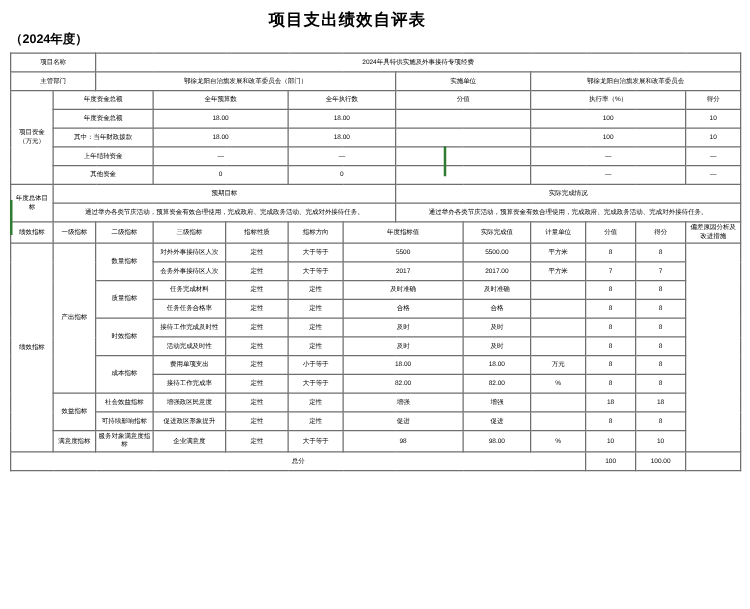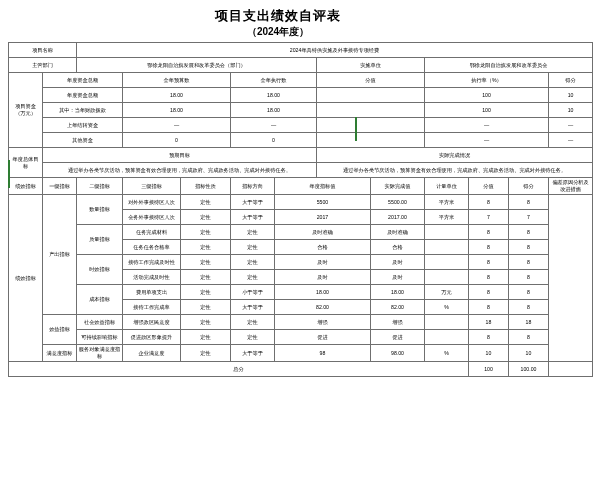--- a/index.html
+++ b/index.html
@@ -23,21 +23,20 @@
   }
   .title {
     text-align: center;
     font-size: 13px;
     font-weight: bold;
     letter-spacing: 1px;
     line-height: 16px;
     margin-top: 2px;
   }
   .subtitle {
-    text-align: center;
     font-size: 10px;
     font-weight: bold;
     line-height: 14px;
     margin-top: 1px;
     margin-bottom: 3px;
   }
   table.grid {
     border-collapse: collapse;
     width: 584px;
     table-layout: fixed;

